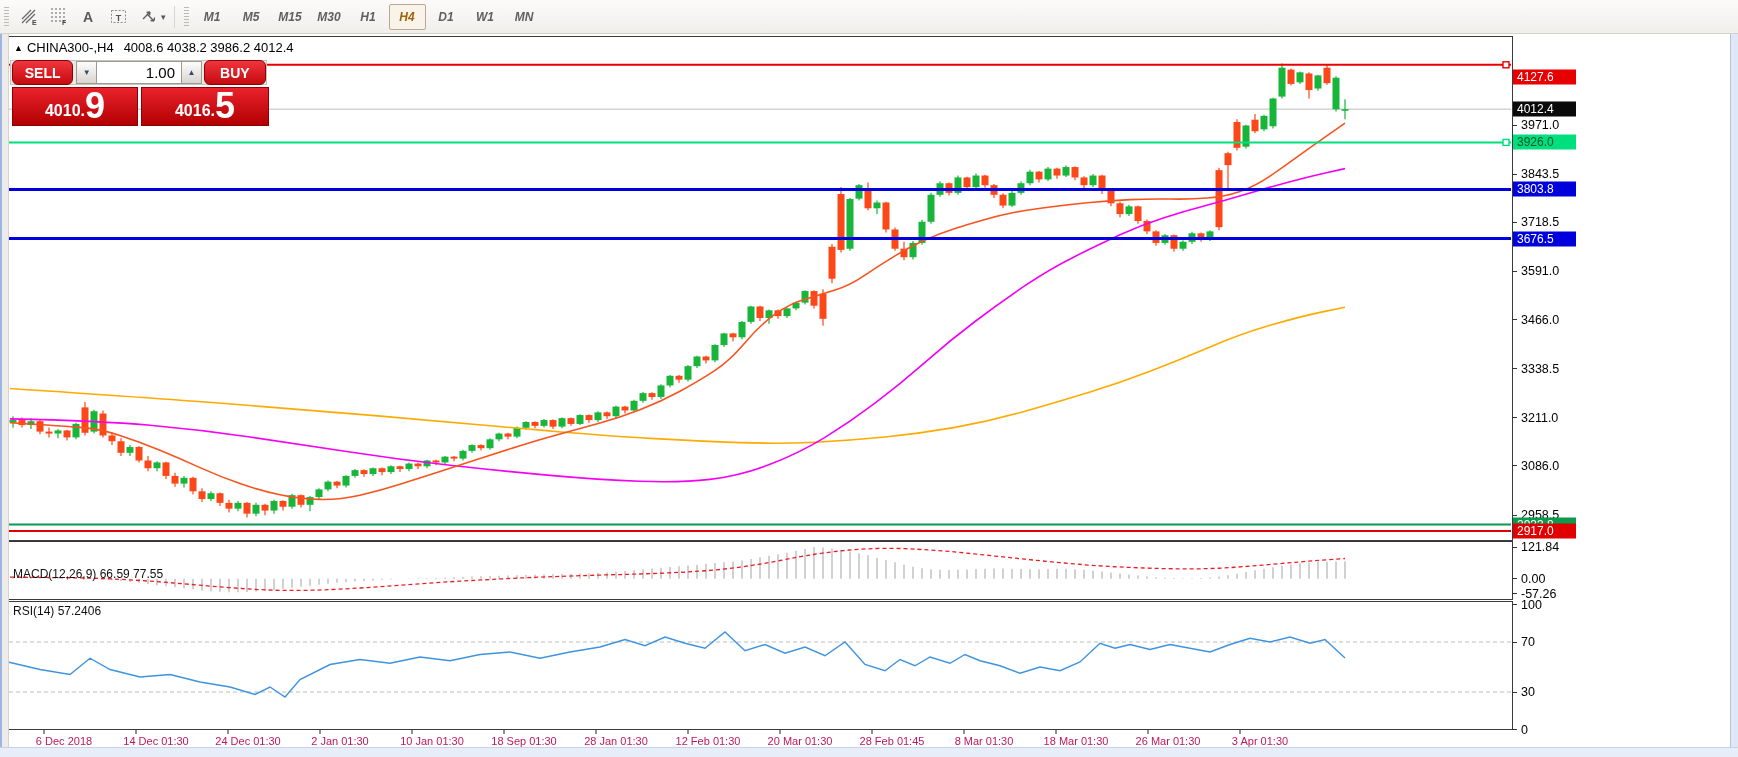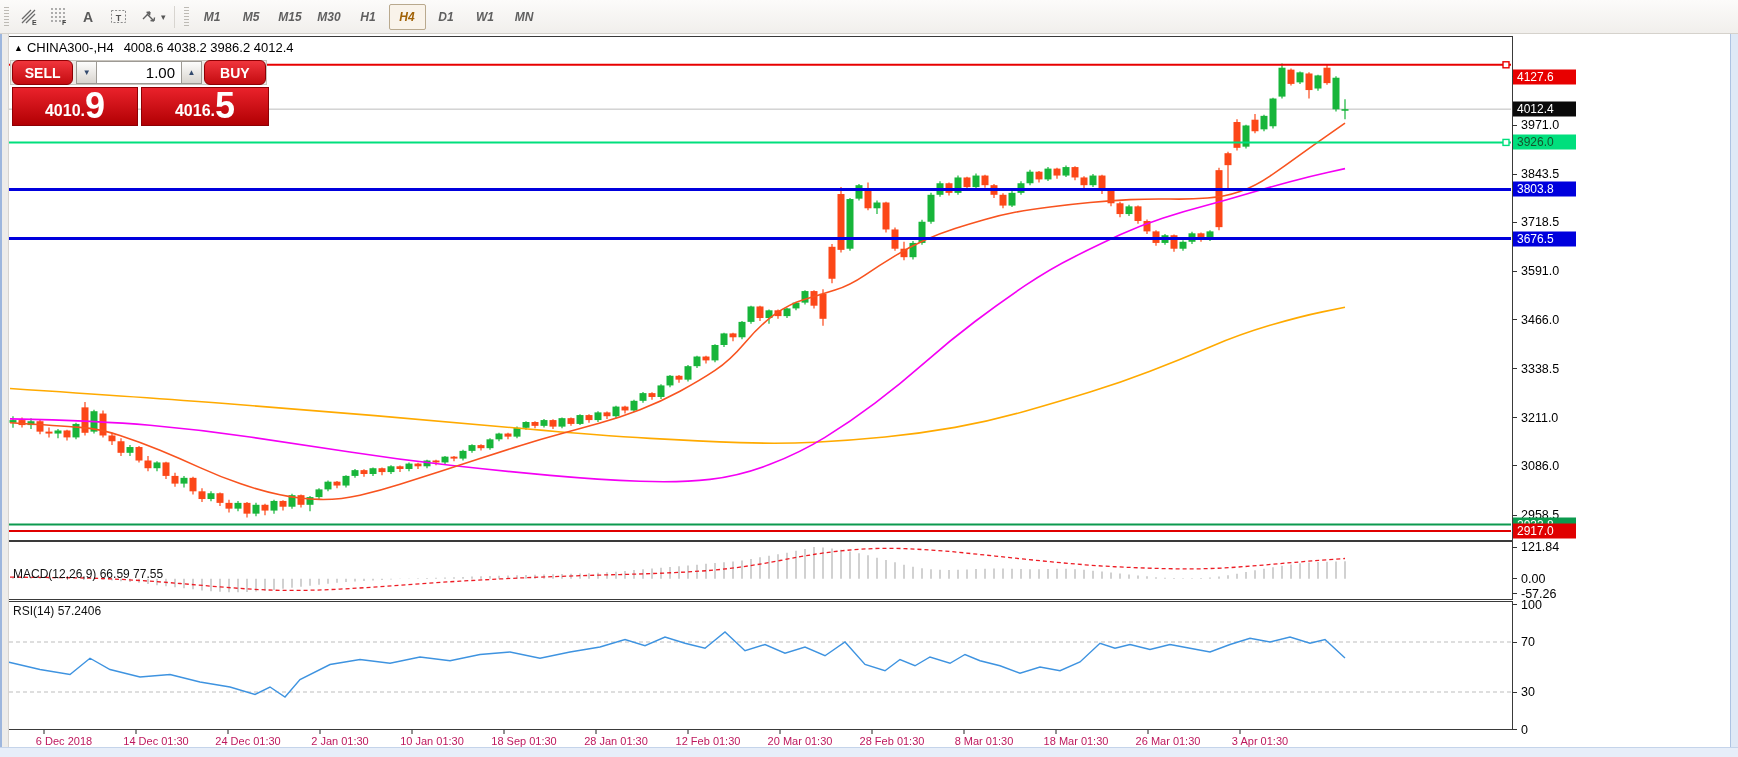--- a/index.html
+++ b/index.html
@@ -707,18 +707,18 @@
     <div class="badge" style="top: 530.981px; background: rgb(224, 0, 0); color: rgb(255, 255, 255);">2917.0</div>
     <div class="datelab" style="left: 44px;">6 Dec 2018</div>
     <div class="datelab" style="left: 136px;">14 Dec 01:30</div>
     <div class="datelab" style="left: 228px;">24 Dec 01:30</div>
     <div class="datelab" style="left: 320px;">2 Jan 01:30</div>
     <div class="datelab" style="left: 412px;">10 Jan 01:30</div>
     <div class="datelab" style="left: 504px;">18 Sep 01:30</div>
     <div class="datelab" style="left: 596px;">28 Jan 01:30</div>
     <div class="datelab" style="left: 688px;">12 Feb 01:30</div>
     <div class="datelab" style="left: 780px;">20 Mar 01:30</div>
-    <div class="datelab" style="left: 872px;">28 Feb 01:30</div>
+    <div class="datelab" style="left: 872px;">28 Feb 01:45</div>
     <div class="datelab" style="left: 964px;">8 Mar 01:30</div>
     <div class="datelab" style="left: 1056px;">18 Mar 01:30</div>
     <div class="datelab" style="left: 1148px;">26 Mar 01:30</div>
     <div class="datelab" style="left: 1240px;">3 Apr 01:30</div>
   </div>
 
 </body></html>

